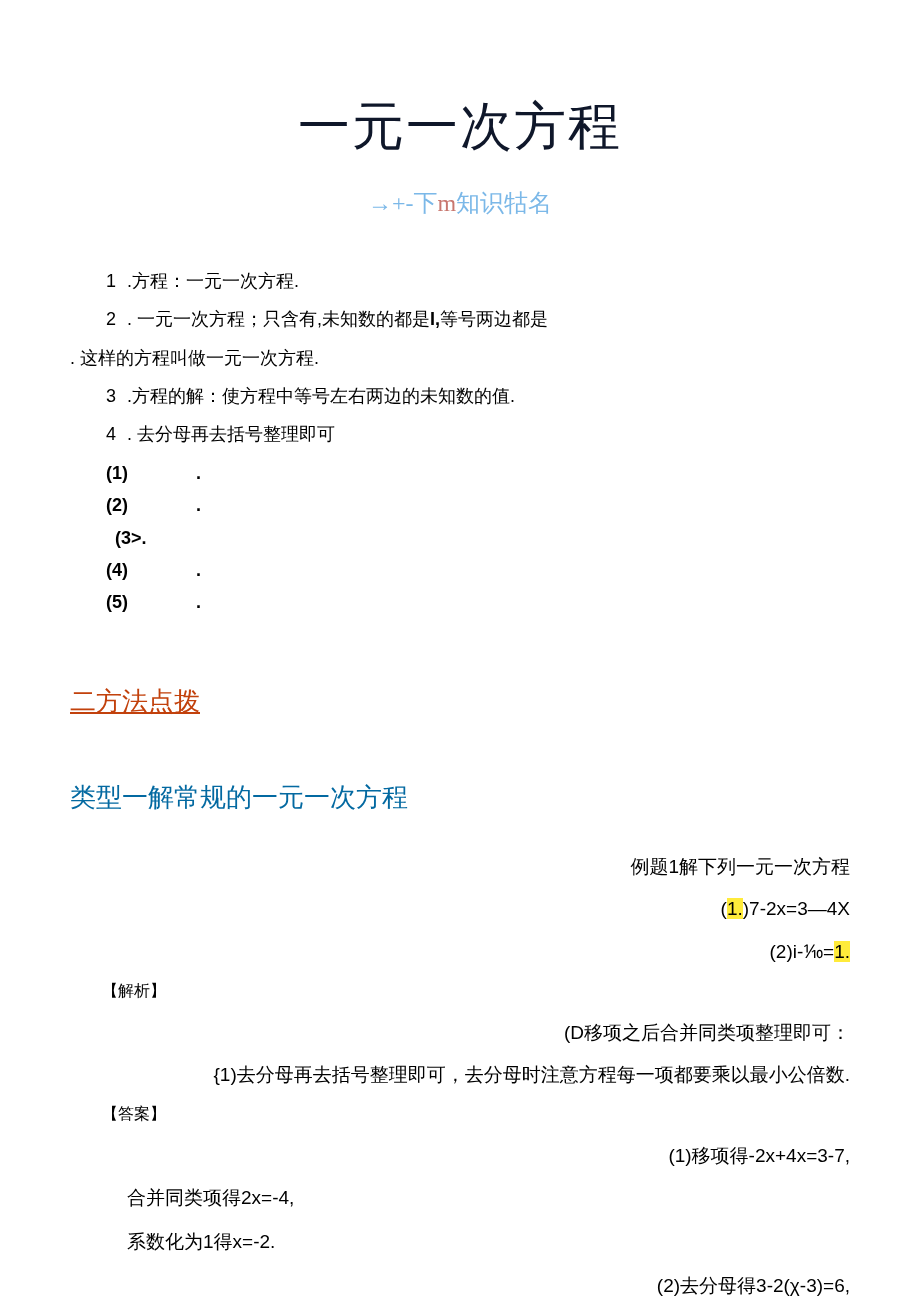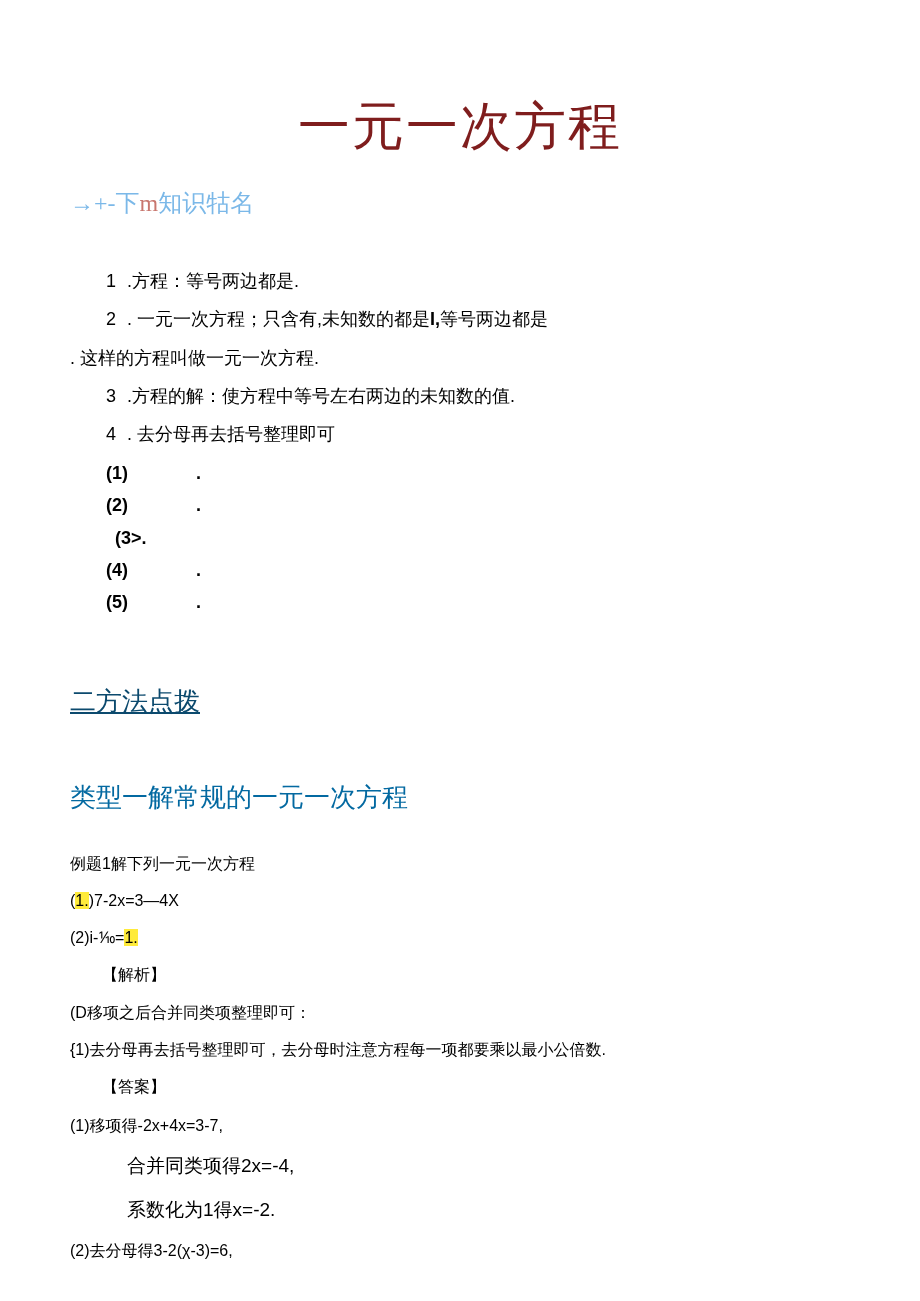--- a/index.html
+++ b/index.html
@@ -9,73 +9,73 @@
     background: #ffffff;
     font-family: "Microsoft YaHei", "SimSun", sans-serif;
     color: #000000;
     padding: 80px 70px 40px 70px;
     font-size: 18px;
     line-height: 1.8;
   }
   .title {
     text-align: center;
     font-size: 52px;
-    color: #7f1d1d;
+    color: #0f172a;
     font-weight: 400;
     letter-spacing: 2px;
     margin-bottom: 8px;
     font-family: "SimSun", serif;
   }
   .subtitle {
-    text-align: left;
+    text-align: center;
     font-size: 24px;
     color: #7bb8e8;
     margin-bottom: 40px;
     font-family: "SimSun", serif;
   }
   .subtitle .m-red { color: #c8766e; }
   .content-block { margin-bottom: 6px; }
   .content-block .num { font-family: Arial, sans-serif; font-weight: 400; margin-right: 6px; }
   .indent { text-indent: 2em; }
   .no-indent { text-indent: 0; }
   .step-num { font-family: Arial, sans-serif; font-weight: bold; display: inline-block; width: 90px; }
   .step-row { padding-left: 2em; }
   .step-row-3 { padding-left: 2.5em; }
   .section-h2 {
-    color: #0c4a6e;
+    color: #c2410c;
     font-size: 26px;
     text-decoration: underline;
     margin-top: 60px;
     margin-bottom: 50px;
     font-family: "SimSun", serif;
     font-weight: 400;
   }
   .type-h {
     color: #0369a1;
     font-size: 26px;
     margin-bottom: 28px;
     font-family: "SimSun", serif;
     font-weight: 400;
   }
-  .body-line { margin-bottom: 8px; font-size: 16px; }
+  .body-line { margin-bottom: 8px; font-size: 19px; text-align: right; }
   .hl { background: #ffeb3b; }
   .bracket-line { text-indent: 2em; margin-bottom: 10px; font-size: 16px; }
   .sub-indent { text-indent: 3em; margin-bottom: 10px; font-size: 19px; margin-top: 8px; }
 </style>
 </head>
 <body>
 
 <div class="title">一元一次方程</div>
 
 <div class="subtitle">
   <span>→+-下</span><span class="m-red">m</span><span>知识牯名</span>
 </div>
 
 <div class="content-block indent">
-  <span class="num">1</span><span> .方程：等号两边都是.</span>
+  <span class="num">1</span><span> .方程：一元一次方程.</span>
 </div>
 
 <div class="content-block indent">
   <span class="num">2</span><span> . 一元一次方程；只含有,未知数的都是</span><b>I,</b><span>等号两边都是</span>
 </div>
 <div class="content-block no-indent">. 这样的方程叫做一元一次方程.</div>
 
 <div class="content-block indent">
   <span class="num">3</span><span> .方程的解：使方程中等号左右两边的未知数的值.</span>
 </div>

